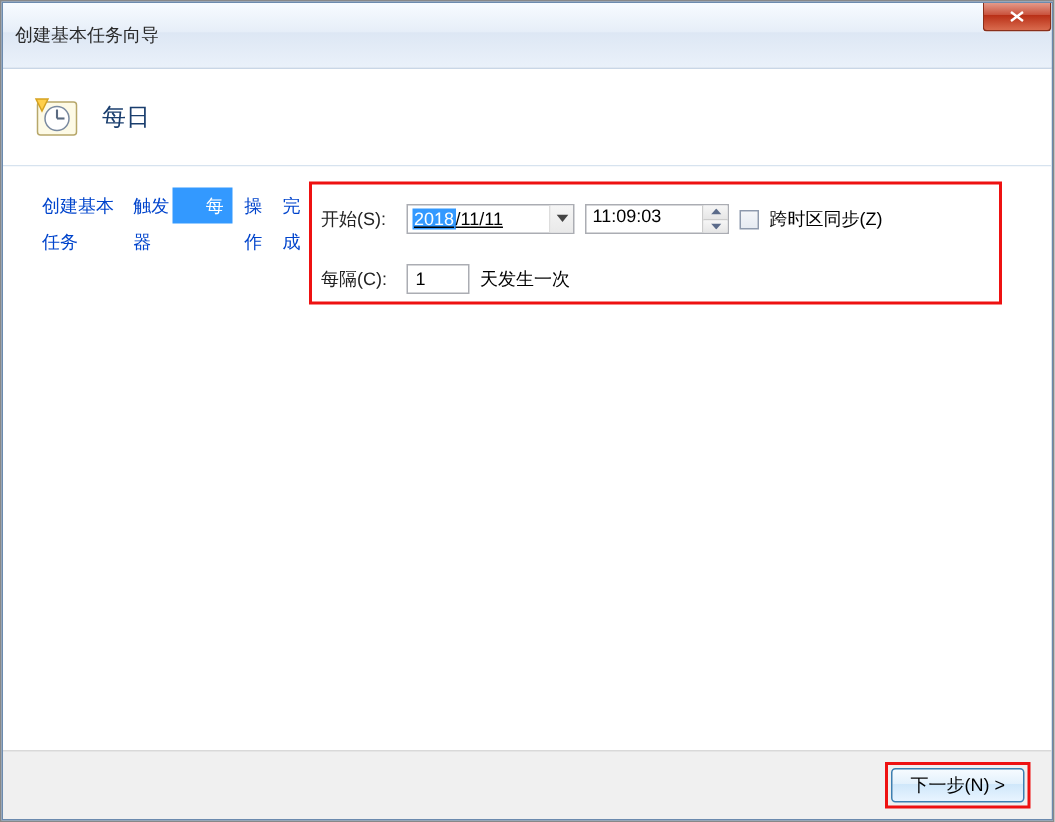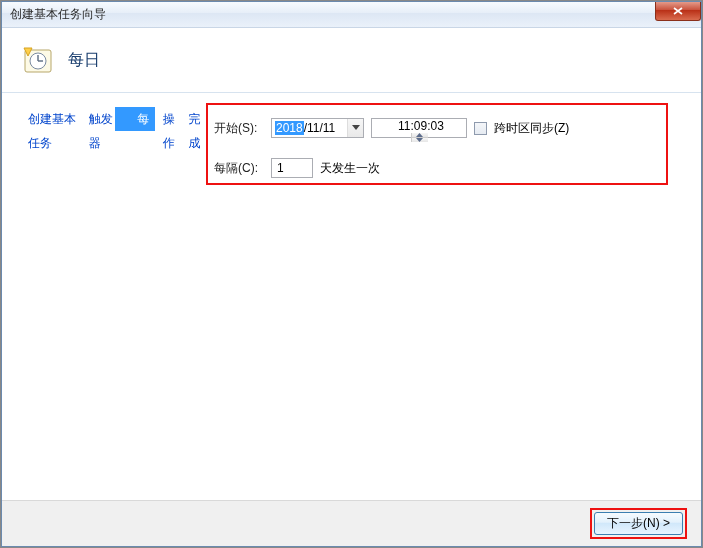--- a/index.html
+++ b/index.html
@@ -14,21 +14,21 @@
   .window {
     width: 701px;
     height: 546px;
     margin: 1px;
     background: #fff;
     border: 1px solid #6b8aae;
     display: flex;
     flex-direction: column;
   }
   .titlebar {
-    height: 26px;
+    height: 44px;
     background: linear-gradient(#f7fbff, #e6eef8 45%, #dde7f4 46%, #eaf1fa);
     border-bottom: 1px solid #c9d6e6;
     display: flex;
     align-items: center;
     padding-left: 8px;
     position: relative;
   }
   .titlebar-text {
     color: #2a2a2a;
   }
@@ -119,25 +119,26 @@
   }
   .form-row:first-child { margin-top: 6px; }
   .form-label {
     color: #222;
     margin-left: 8px;
     min-width: 50px;
   }
   .date-field {
     border: 1px solid #abadb3;
     height: 20px;
-    width: 93px;
+    width: 112px;
     display: flex;
     align-items: center;
     padding-left: 3px;
     background: #fff;
+    text-decoration: underline;
   }
   .date-sel {
     background: #3399ff;
     color: #fff;
     padding: 0 1px;
   }
   .date-rest { color: #000; }
   .date-drop {
     margin-left: auto;
     width: 16px;
@@ -147,23 +148,21 @@
     justify-content: center;
     border-left: 1px solid #ddd;
     background: linear-gradient(#f6f6f6,#e9e9e9);
     cursor: pointer;
   }
   .time-field {
     border: 1px solid #abadb3;
     height: 20px;
     width: 96px;
     display: flex;
-    align-items: center;
-    background: #fff;
-    flex-direction: column;
+    background: #fff;
   }
   .time-text { padding-left: 4px; flex:1; }
   .spinner {
     width: 17px;
     height: 18px;
     display: flex;
     flex-direction: column;
     border-left: 1px solid #ccc;
   }
   .spin-btn {

